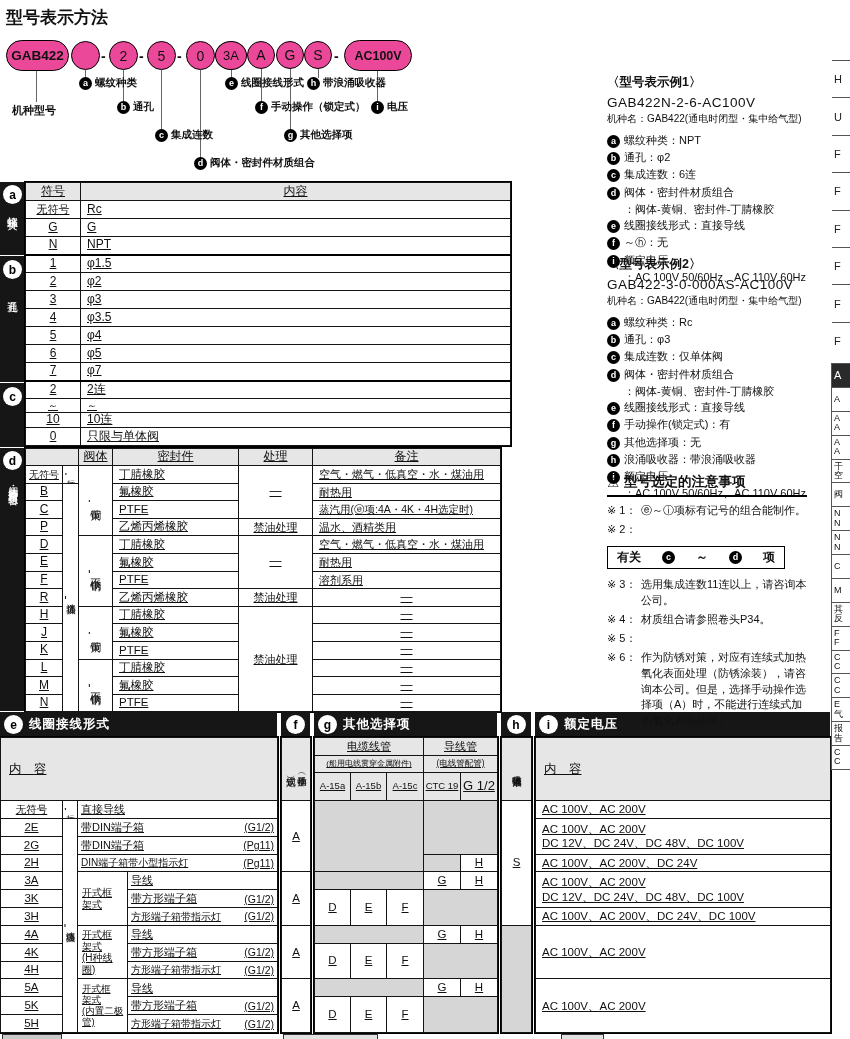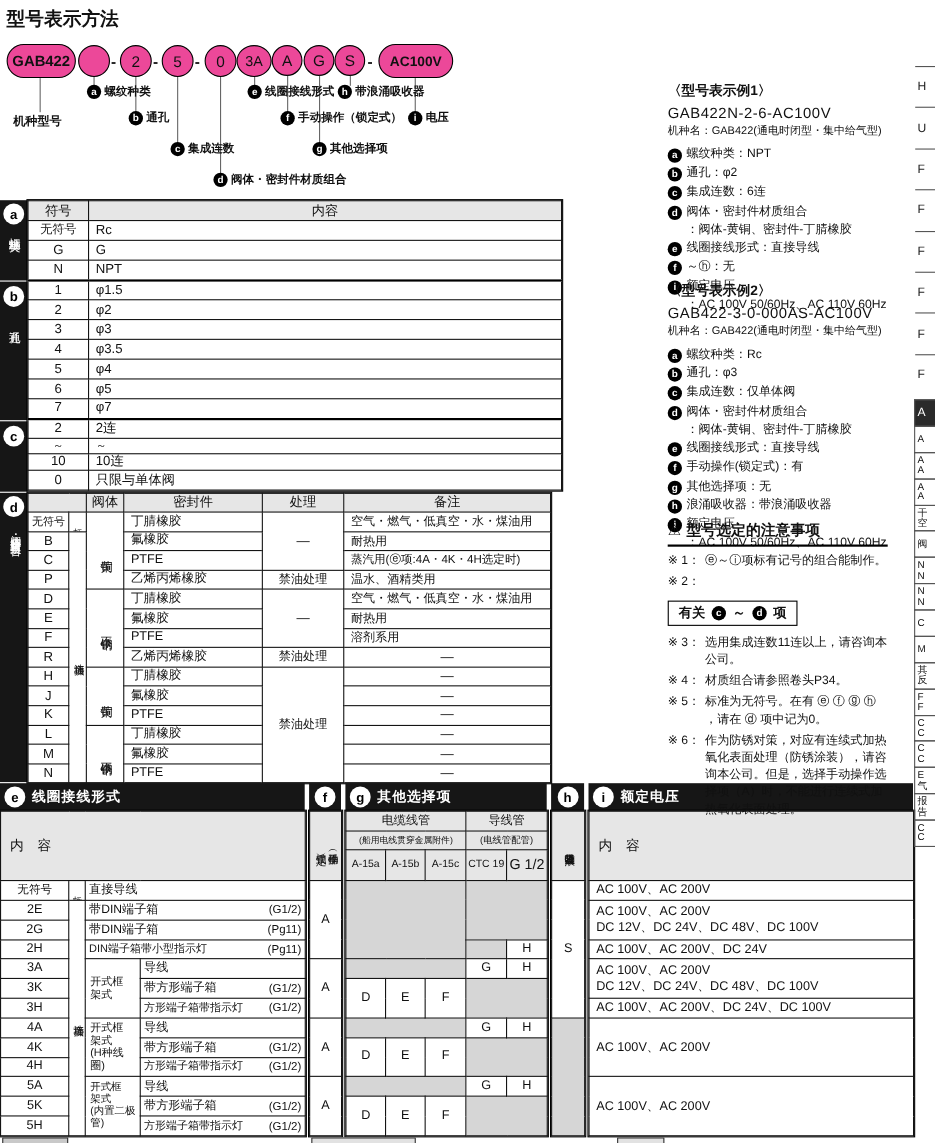--- a/index.html
+++ b/index.html
@@ -1,20 +1,20 @@
 <!DOCTYPE html>
 <html><head>
 <meta charset="utf-8">
 <style>
   html,body{margin:0;padding:0;background:#fff;}
   #page{position:relative;width:850px;height:1039px;background:#fff;overflow:hidden;
         font-family:"Liberation Sans","DejaVu Sans",sans-serif;color:#111;}
   .abs{position:absolute;}
   
-  table{border-collapse:collapse;table-layout:fixed;}
+  table{border-collapse:collapse;table-layout:fixed;text-decoration:underline;}
   td,th{border:1px solid #141414;padding:0 3px;font-size:12px;font-weight:normal;
         overflow:hidden;white-space:nowrap;line-height:1.15;}
   .t2 td{border-top:2px solid #000;}
   .otl{outline:1.5px solid #000;}
   .hd{background:#e6e6e6;}
   .gy{background:#d6d6d6;}
   .ctr{text-align:center;}
   .lft{text-align:left;padding-left:6px;}
   .pre{white-space:pre-line;}
   .vtext{writing-mode:vertical-rl;text-orientation:upright;letter-spacing:1px;}
@@ -41,21 +41,21 @@
   .exmachine{font-size:10px;}
   .exitem{display:flex;align-items:flex-start;gap:4px;font-size:11px;line-height:1.2;margin-bottom:3.2px;}
   .exitem .bk{margin-top:1px;}
   .exitem .nob{width:13px;flex:0 0 auto;}
   .bk:empty{visibility:hidden;}
   .notetitle{display:flex;align-items:center;gap:5px;font-size:13.5px;font-weight:bold;
              border-bottom:2px solid #000;padding-bottom:4px;}
   .noteitem{display:flex;font-size:11px;line-height:1.45;margin-bottom:3px;}
   .noteitem .no{flex:0 0 34px;}
   .noteitem .tx{flex:1;white-space:normal;}
-  .kbox{display:inline-flex;align-items:center;gap:6px;border:1.5px solid #000;
+  .kbox{display:inline-flex;align-items:center;gap:21px;border:1.5px solid #000;
         padding:2px 9px;font-size:12px;font-weight:bold;}
   
   .bt tbody tr{height:17.85px;}
   .bt td{font-size:11.5px;}
   .sym{text-align:center;font-size:11.5px;}
   .dev{display:flex;justify-content:space-between;align-items:center;}
   .dev .nm{font-size:11px;}
   .dev .sz{font-size:10.5px;}
   .ltr{text-align:center;font-size:12px;}
   .volt{text-align:left;padding-left:6px;font-size:11px;white-space:pre-line;line-height:1.25;}
@@ -777,21 +777,20 @@
       <div class="noteitem">
         <span class="no">※ 3：</span>
         <span class="tx">选用集成连数11连以上，请咨询本公司。</span>
         </div>
       <div class="noteitem">
         <span class="no">※ 4：</span>
         <span class="tx">材质组合请参照卷头P34。</span>
         </div>
       <div class="noteitem">
         <span class="no">※ 5：</span>
-        <span class="tx">标准为无符号。在有 ⓔ ⓕ ⓖ ⓗ ，请在 ⓓ 项中记为0。</span>
         </div>
       <div class="noteitem">
         <span class="no">※ 6：</span>
         <span class="tx">作为防锈对策，对应有连续式加热氧化表面处理（防锈涂装），请咨询本公司。但是，选择手动操作选择项（A）时，不能进行连续式加热氧化表面处理。</span>
         </div>
     </div>
   </div>
 
   <div class="abs" style="left:832px;top:60px;width:18px;height:300px;display:flex;flex-direction:column;">
     <div class="edgetab">H</div>

